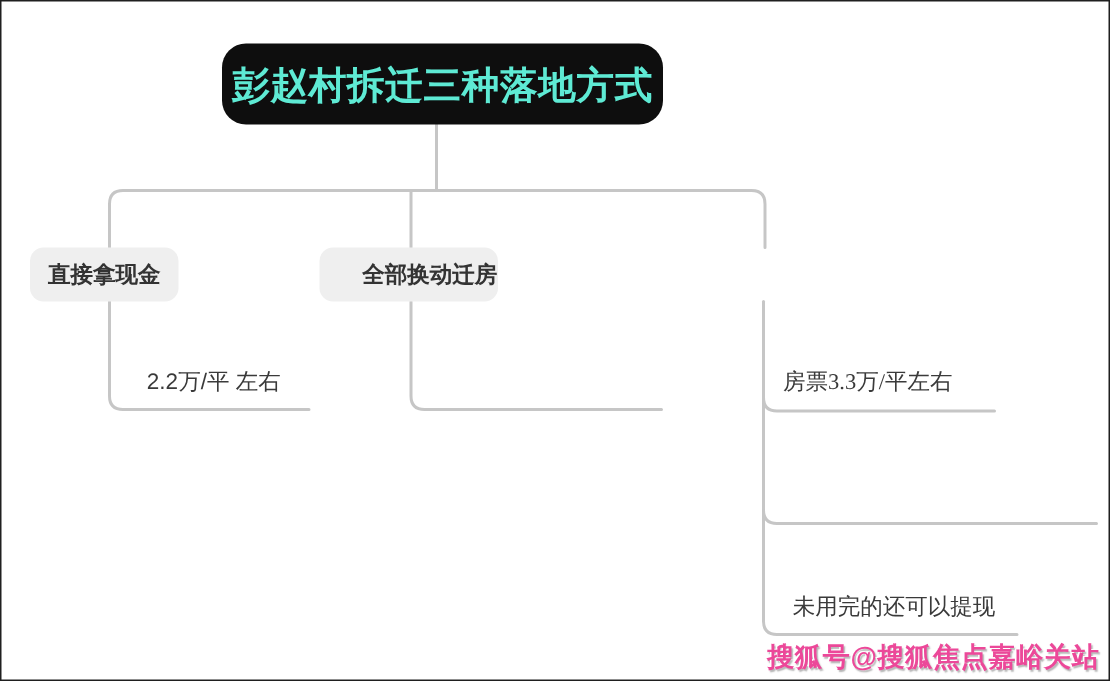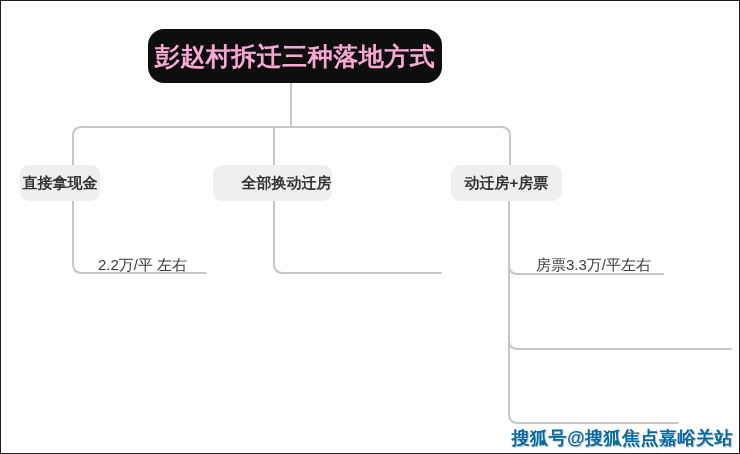--- a/index.html
+++ b/index.html
@@ -25,21 +25,21 @@
     pointer-events: none;
   }
   .root-topic {
     position: absolute;
     left: 147px;
     top: 28px;
     width: 294px;
     height: 54px;
     background: #0e0e0e;
     border-radius: 16px;
-    color: #f9a8d4;
+    color: #5eead4;
     font-size: 25px;
     font-weight: bold;
     display: flex;
     align-items: center;
     justify-content: center;
     white-space: nowrap;
     letter-spacing: 0.5px;
   }
   .branch-topic {
     position: absolute;
@@ -50,44 +50,43 @@
     color: #333333;
     font-size: 15px;
     font-weight: 600;
     display: flex;
     align-items: center;
     justify-content: center;
     white-space: nowrap;
     box-sizing: border-box;
     padding: 0 12px;
   }
-  .branch-1 { left: 19px;  width: 80px;  }
+  .branch-1 { left: 19px;  width: 99px;  }
   .branch-2 { left: 212px; width: 119px; padding-left: 40px; }
   .branch-3 { left: 450px; width: 111px; }
   .leaf-topic {
     position: absolute;
     color: #3a3a3a;
     font-size: 15px;
     font-weight: 500;
     text-align: center;
     white-space: nowrap;
-    margin-top: 11px;
   }
   .leaf-1-1 { left: 78px;  top: 244px; width: 127px; }
   .leaf-2-1 { left: 278px; top: 244px; width: 162px; }
-  .leaf-3-1 { left: 518px; top: 244px; width: 149px; }
+  .leaf-3-1 { left: 503px; top: 244px; width: 149px; font-family: Liberation Serif, serif; }
   .leaf-3-2 { left: 513px; top: 320px; width: 217px; }
   .leaf-3-3 { left: 513px; top: 394px; width: 164px; }
   .watermark {
     position: absolute;
     right: 6px;
     bottom: 3px;
     font-size: 18px;
     font-weight: bold;
-    color: #0369a1;
+    color: #ec4899;
     text-shadow: -1px -1px 0 #ffffff, 1px 1px 1px #b5b5b5;
     letter-spacing: 0.5px;
     white-space: nowrap;
   }
 </style>
 </head>
 <body>
 
 <div class="canvas">
 
@@ -109,20 +108,20 @@
       <path d="M508 264 Q508 273 517 273 L662 273"></path>
       <path d="M508 339 Q508 348 517 348 L730 348"></path>
       <path d="M508 413 Q508 422 517 422 L677 422"></path>
     </g>
   </svg>
 
   <div class="root-topic">彭赵村拆迁三种落地方式</div>
 
   <div class="branch-topic branch-1">直接拿现金</div>
   <div class="branch-topic branch-2">全部换动迁房</div>
-  <div class="branch-topic branch-3">动迁房+房票</div>
 
   <div class="leaf-topic leaf-1-1">2.2万/平 左右</div>
   <div class="leaf-topic leaf-3-1">房票3.3万/平左右</div>
+  <div class="leaf-topic leaf-3-3">未用完的还可以提现</div>
 
   <div class="watermark">搜狐号@搜狐焦点嘉峪关站</div>
 
 </div>
 
 </body></html>

